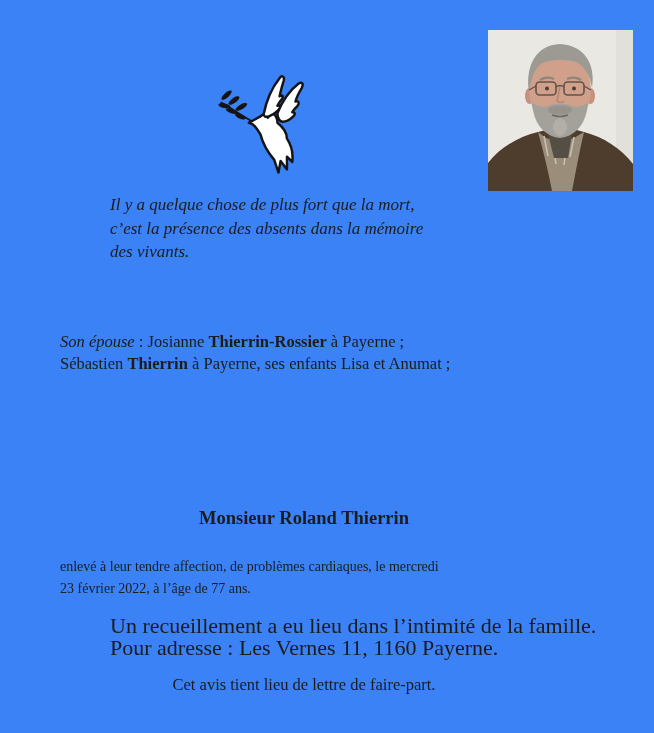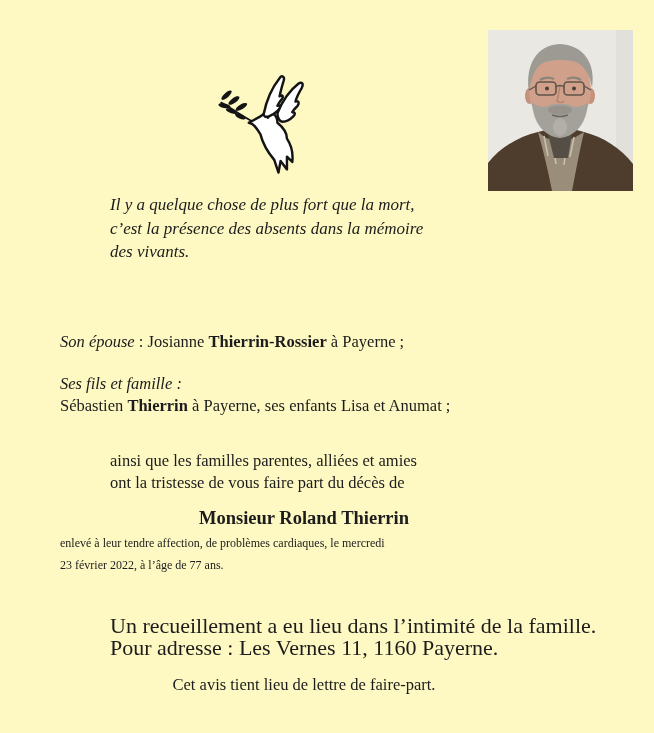--- a/index.html
+++ b/index.html
@@ -1,27 +1,27 @@
 <!DOCTYPE html>
 <html><head>
 <meta charset="utf-8">
 <style>
   html,body { margin:0; padding:0; background:#ffffff; }
   .page {
-    position:relative; width:654px; height:733px; background:#fef9c3;
+    position:relative; width:654px; height:733px; background:#3b82f6;
     font-family:"Liberation Serif", serif; color:#1c1c1c; overflow:hidden;
   }
   .abs { position:absolute; }
   .dove  { left:214px; top:74px;  width:112px; height:106px; }
   .photo { left:488px; top:30px;  width:145px; height:161px; }
   .quote { left:110px; top:193px; font-style:italic; font-size:17px; line-height:23.5px; }
   .family{ left:60px;  top:331px; font-size:16.5px; line-height:22px; white-space:nowrap; }
   .intro { left:110px; top:450px; font-size:16.5px; line-height:22px; white-space:nowrap; }
   .name  { left:60px;  top:508px; width:488px; text-align:center; font-weight:bold; font-size:18.5px; }
-  .para  { left:60px;  top:532px; font-size:12px; line-height:22px; white-space:nowrap; }
+  .para  { left:60px;  top:556px; font-size:14px; line-height:22px; white-space:nowrap; }
   .addr  { left:110px; top:615px; font-size:22px; line-height:22px; white-space:nowrap; }
   .footer{ left:60px;  top:675px; width:488px; text-align:center; font-size:16.5px; }
   .b  { font-weight:bold; }
   .it { font-style:italic;margin-top:20px; }
 </style>
 </head>
 <body>
 
 <div class="page">
 
@@ -69,28 +69,23 @@
   </svg>
 
   <div class="abs quote">
     <div>Il y a quelque chose de plus fort que la mort,</div>
     <div>c’est la présence des absents dans la mémoire</div>
     <div>des vivants.</div>
   </div>
 
   <div class="abs family">
     <div><span class="it">Son épouse</span><span> : Josianne </span><span class="b">Thierrin-Rossier</span><span> à Payerne ;</span></div>
-    <div class="it">Ses fils et famille :</div>
     <div><span>Sébastien </span><span class="b">Thierrin</span><span> à Payerne, ses enfants Lisa et Anumat ;</span></div>
   </div>
 
-  <div class="abs intro">
-    <div>ainsi que les familles parentes, alliées et amies</div>
-    <div>ont la tristesse de vous faire part du décès de</div>
-  </div>
 
   <div class="abs name">Monsieur Roland Thierrin</div>
 
   <div class="abs para">
     <div>enlevé à leur tendre affection, de problèmes cardiaques, le mercredi</div>
     <div>23 février 2022, à l’âge de 77 ans.</div>
   </div>
 
   <div class="abs addr">
     <div>Un recueillement a eu lieu dans l’intimité de la famille.</div>

